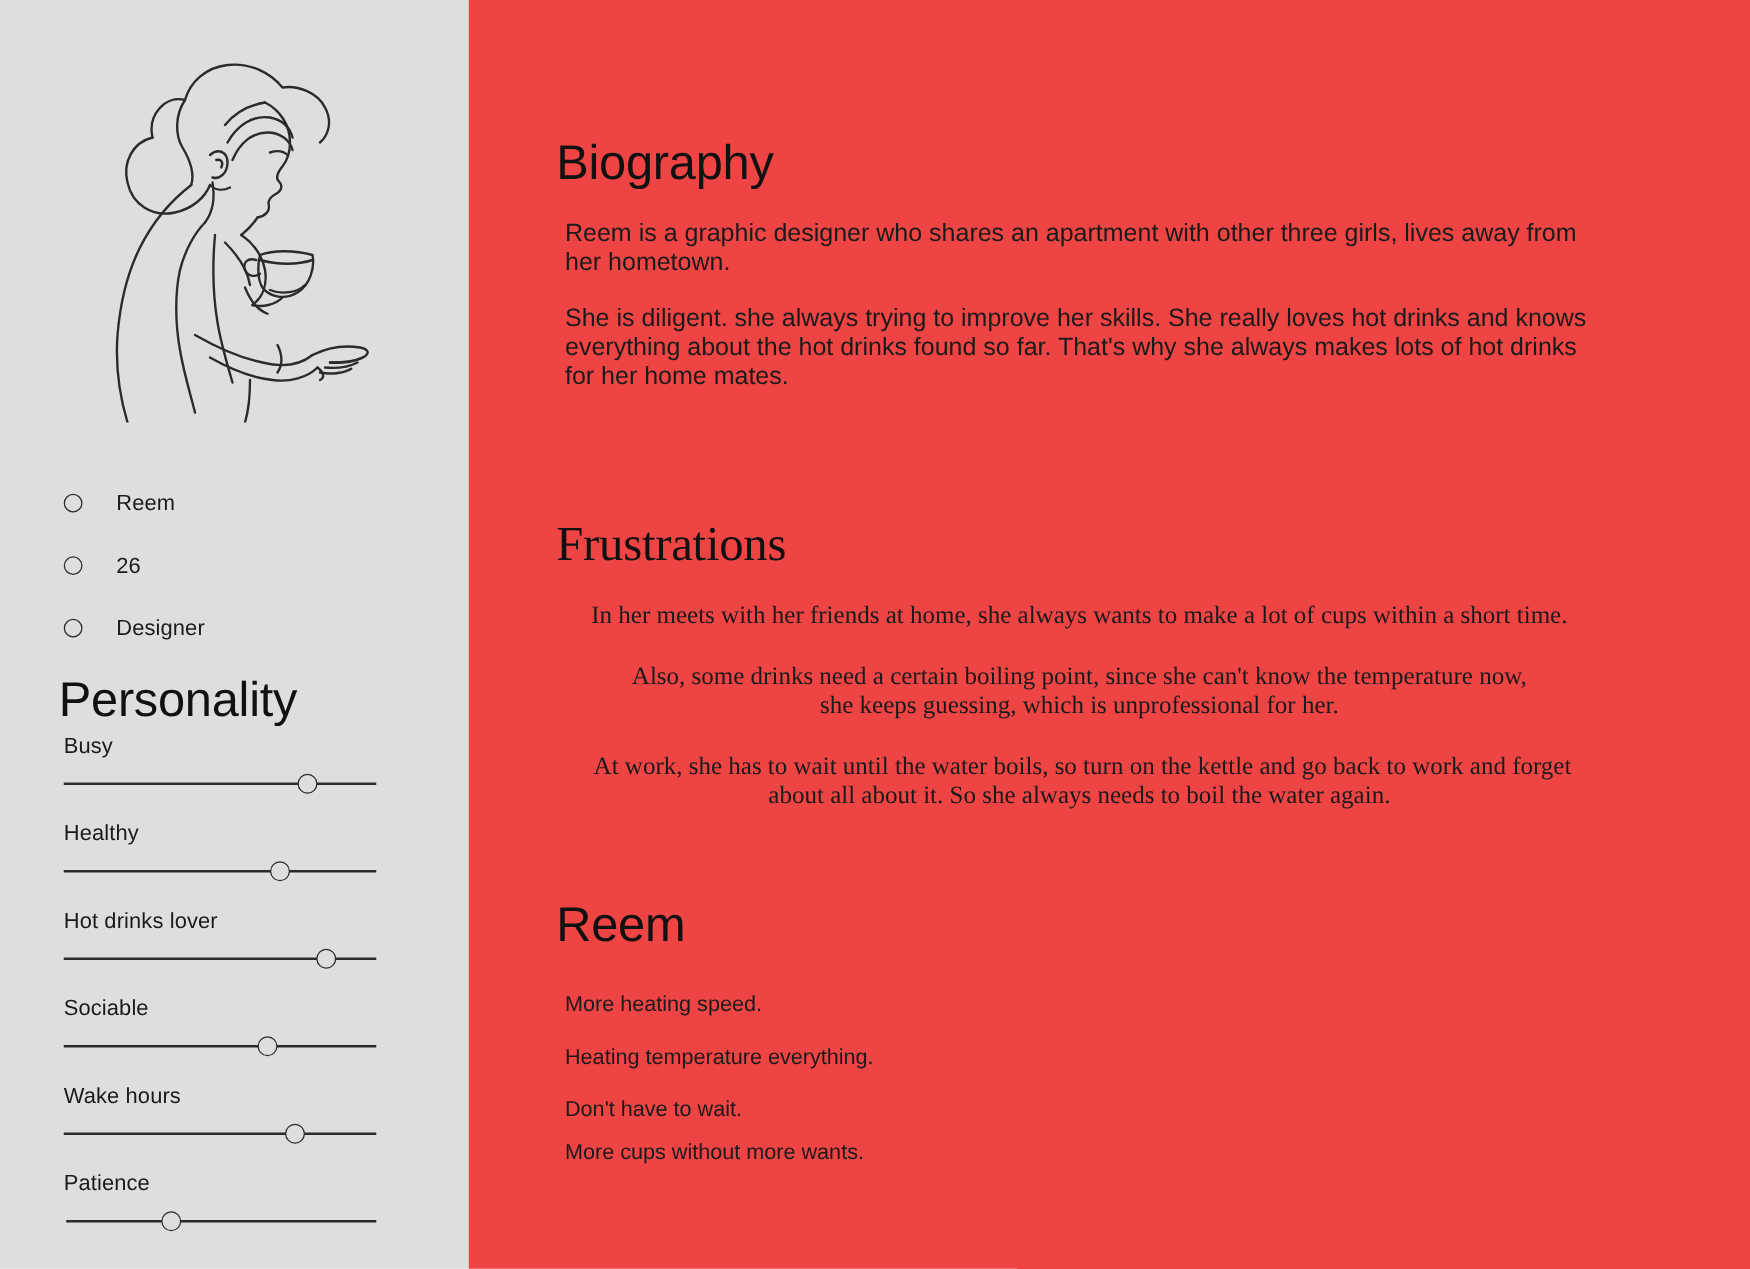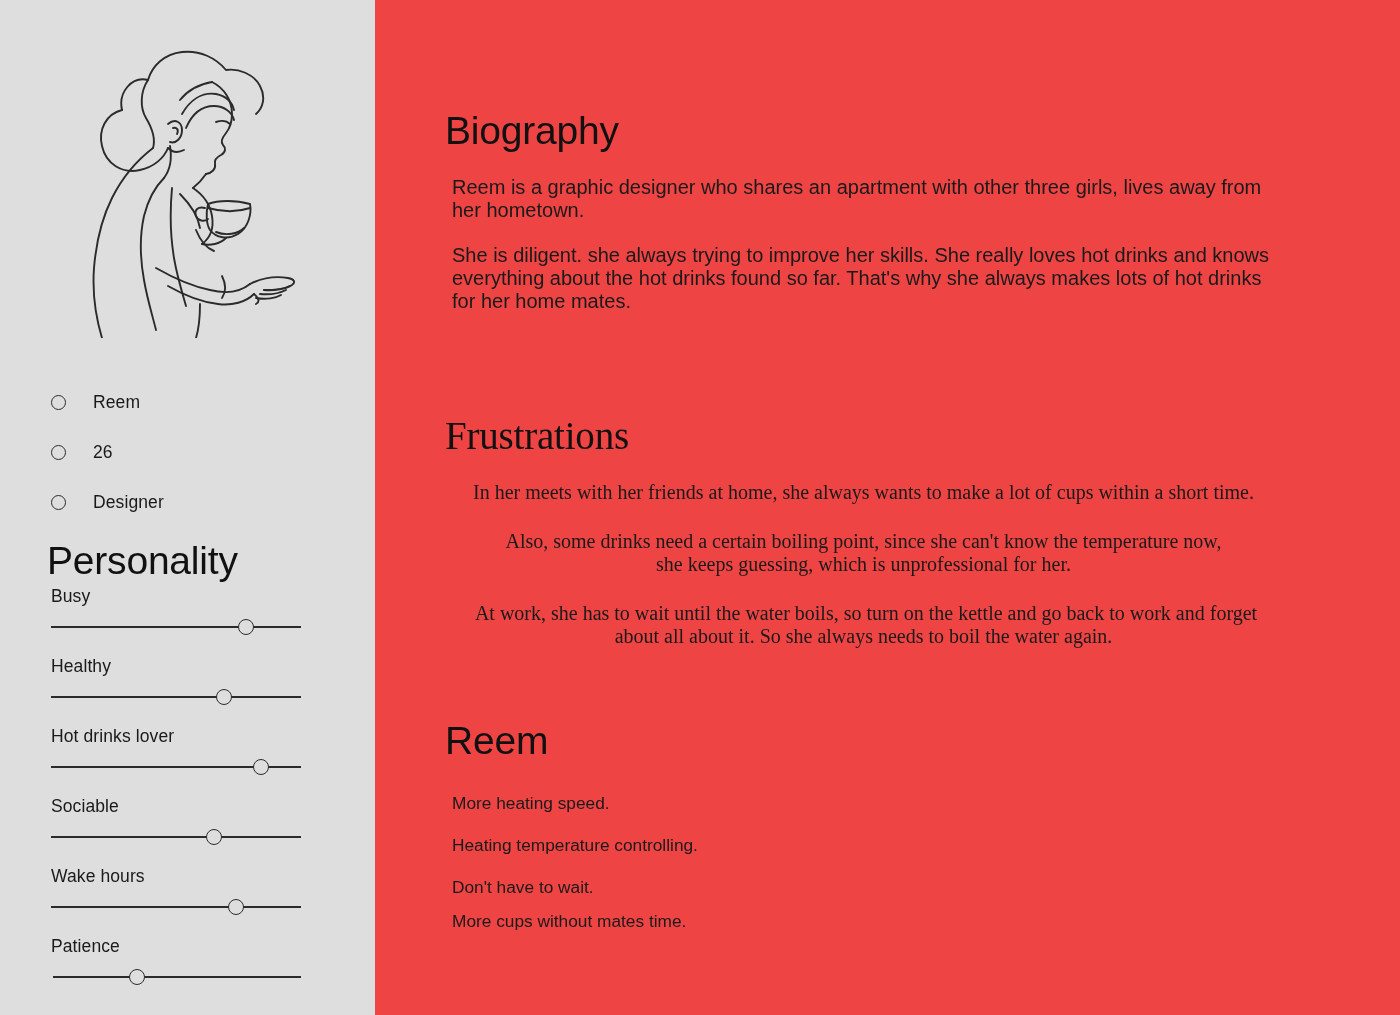--- a/index.html
+++ b/index.html
@@ -348,20 +348,20 @@
         <p class="para">Also, some drinks need a certain boiling point, since she can't know the temperature now,
 she keeps guessing, which is unprofessional for her.</p>
         <p class="para"> At work, she has to wait until the water boils, so turn on the kettle and go back to work and forget about all about it. So she always needs to boil the water again.</p>
       </div>
     </section>
 
     <section class="section needs-section">
       <h1 class="section-title">Reem</h1>
       <div class="needs-body">
         <p class="need-item">More heating speed.</p>
-        <p class="need-item">Heating temperature controlling.</p>
+        <p class="need-item">Heating temperature everything.</p>
         <p class="need-item tight">Don't have to wait.</p>
-        <p class="need-item">More cups without mates time.</p>
+        <p class="need-item">More cups without more wants.</p>
       </div>
     </section>
 
   </main>
 </div>
 
 </body></html>

